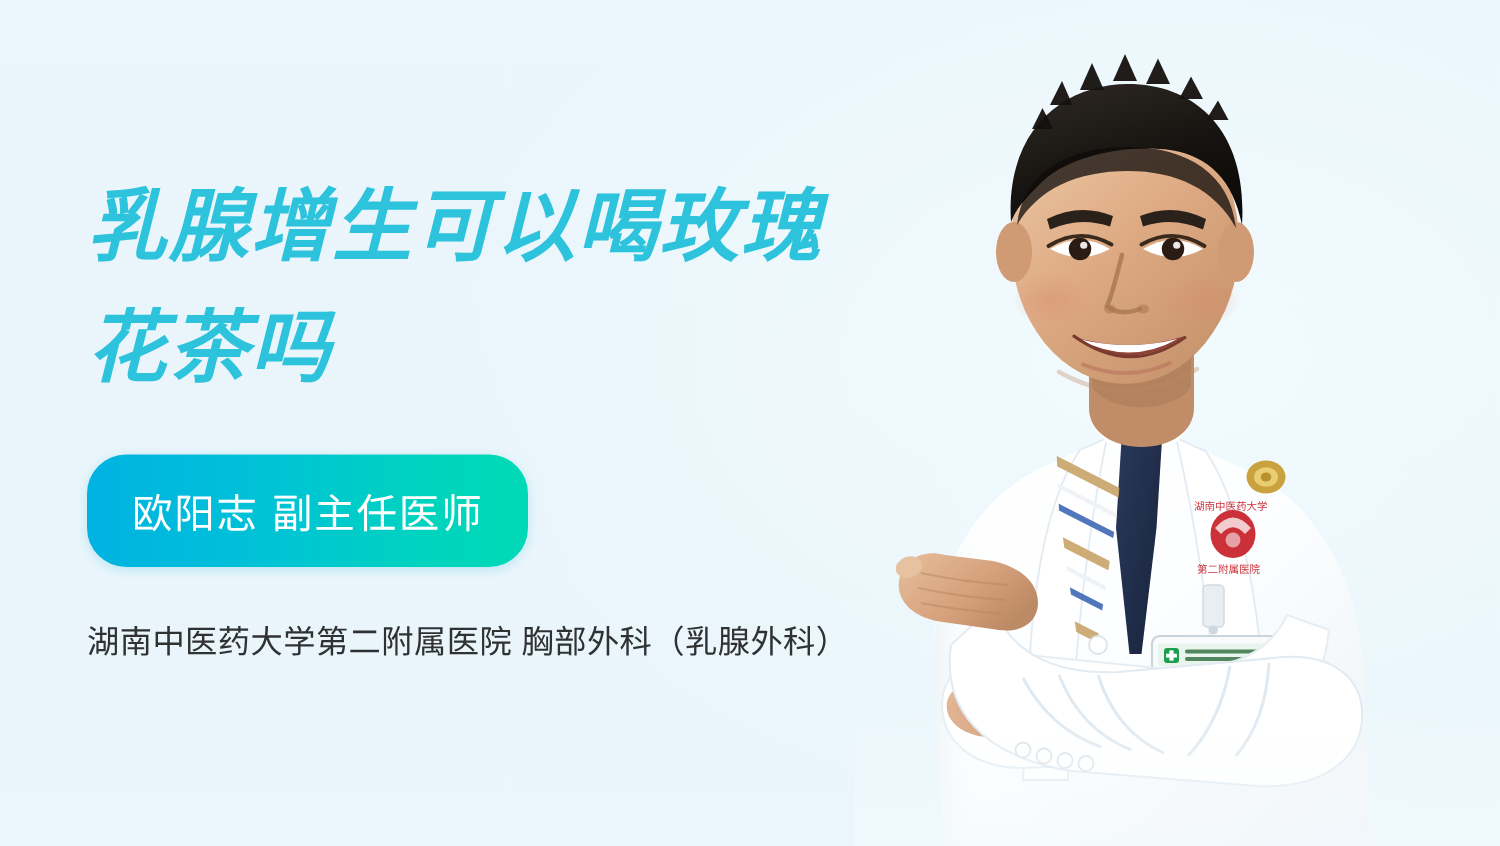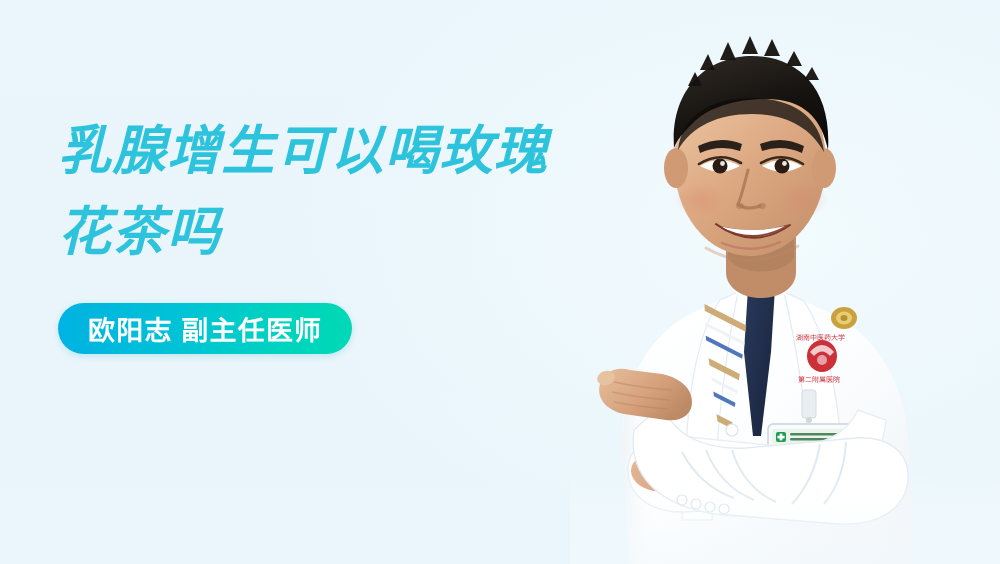--- a/index.html
+++ b/index.html
@@ -52,26 +52,26 @@
 
   .badge-row {
     margin-top: 30px;
   }
 
   .doctor-badge {
     display: inline-flex;
     align-items: center;
     justify-content: center;
     height: 51px;
-    padding: 0 30px;
+    padding: 12px 30px;
     border-radius: 26px;
     background: linear-gradient(90deg, #00b2e2 0%, #00c3d6 42%, #00d4bd 78%, #00d9b6 100%);
     color: #ffffff;
     font-size: 27px;
-    font-weight: 700;
+    font-weight: 400;
     letter-spacing: 1.2px;
     white-space: nowrap;
     box-shadow: 0 2px 7px rgba(0,170,200,0.20);
   }
 
   .hospital {
     margin-top: 32px;
     color: #2f3133;
     font-size: 21.5px;
     font-weight: 400;
@@ -363,15 +363,16 @@
 
   <div class="text-block">
 
     <h1 class="title">乳腺增生可以喝玫瑰
 花茶吗</h1>
 
     <div class="badge-row">
       <span class="doctor-badge">欧阳志  副主任医师</span>
     </div>
 
+    <div class="hospital">湖南中医药大学第二附属医院 胸部外科（乳腺外科）</div>
   </div>
 
 </div>
 
 </body></html>

